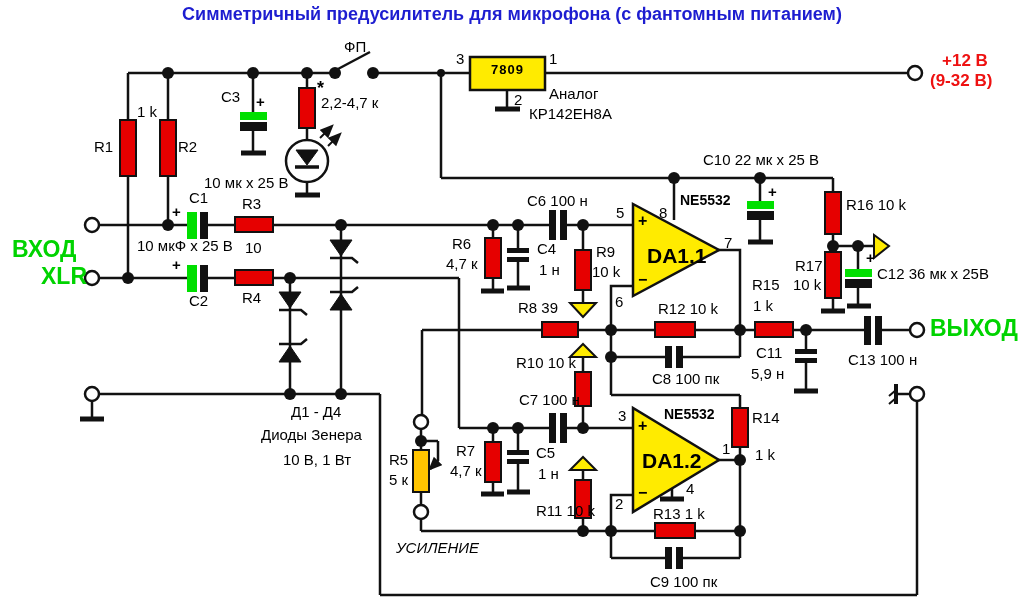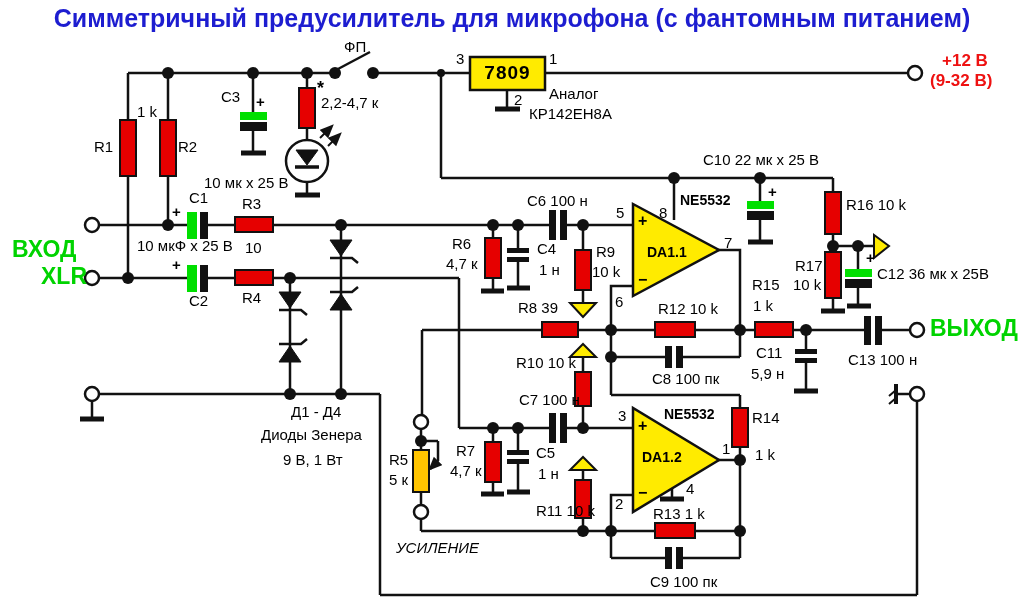--- a/index.html
+++ b/index.html
@@ -1,27 +1,27 @@
 <!DOCTYPE html>
 <html style="--title-blue: #1d1dd0; --label-green: #00d300; --label-red: #ee1111; --resistor-red: #e60000; --cap-green: #00df00; --ic-yellow: #ffeb00; --pot-yellow: #ffc400; --wire-black: #111111;"><head>
 <meta charset="utf-8">
 <style>
   html,body{margin:0;padding:0;background:#fff;}
   .stage{position:relative;width:1024px;height:608px;background:#fff;overflow:hidden;
          font-family:"Liberation Sans",sans-serif;}
   svg{position:absolute;left:0;top:0;}
   .lbl{position:absolute;font-family:"Liberation Sans",sans-serif;font-size:15px;color:#000;
        white-space:nowrap;line-height:1.05;}
-  .title{left:0;top:5px;width:1024px;text-align:center;font-size:25px;font-weight:bold;
+  .title{left:0;top:5px;width:1024px;text-align:center;font-size:18px;font-weight:bold;
          color:var(--title-blue);}
   .green{color:var(--label-green);font-weight:bold;font-size:23px;}
   .redlbl{color:var(--label-red);font-weight:bold;font-size:17px;}
-  .da{font-size:14px;font-weight:bold;}
+  .da{font-size:21px;font-weight:bold;}
   .chip{font-size:14px;font-weight:bold;}
-  .big{font-size:19px;font-weight:bold;letter-spacing:1px;}
+  .big{font-size:13px;font-weight:bold;letter-spacing:1px;}
   .it{font-style:italic;}
   .b{font-weight:bold;}
   .wire{stroke:var(--wire-black);stroke-width:2.5;fill:none;}
   .thin{stroke:var(--wire-black);stroke-width:2;fill:none;}
   .gnd{stroke:var(--wire-black);stroke-width:5;fill:none;}
   .res{fill:var(--resistor-red);stroke:var(--wire-black);stroke-width:2;}
   .pot{fill:var(--pot-yellow);stroke:var(--wire-black);stroke-width:2;}
   .capg{fill:var(--cap-green);stroke:none;}
   .capb{fill:var(--wire-black);stroke:none;}
   .ic{fill:var(--ic-yellow);stroke:var(--wire-black);stroke-width:2.5;}
@@ -288,21 +288,21 @@
 <div class="lbl b" style="left:172px;top:204px">+</div>
 <div class="lbl" style="left:137px;top:238px">10 мкФ x 25 В</div>
 <div class="lbl b" style="left:172px;top:257px">+</div>
 <div class="lbl" style="left:189px;top:293px">C2</div>
 <div class="lbl" style="left:242px;top:196px">R3</div>
 <div class="lbl" style="left:245px;top:240px">10</div>
 <div class="lbl" style="left:242px;top:290px">R4</div>
 
 <div class="lbl" style="left:291px;top:404px">Д1 - Д4</div>
 <div class="lbl" style="left:261px;top:427px">Диоды Зенера</div>
-<div class="lbl" style="left:283px;top:452px">9 В, 1 Вт</div>
+<div class="lbl" style="left:283px;top:452px">10 В, 1 Вт</div>
 
 <div class="lbl" style="left:452px;top:236px">R6</div>
 <div class="lbl" style="left:446px;top:256px">4,7 к</div>
 <div class="lbl" style="left:537px;top:241px">C4</div>
 <div class="lbl" style="left:539px;top:262px">1 н</div>
 <div class="lbl" style="left:527px;top:193px">C6 100 н</div>
 <div class="lbl" style="left:596px;top:244px">R9</div>
 <div class="lbl" style="left:592px;top:264px">10 k</div>
 
 <div class="lbl chip" style="left:680px;top:193px">NE5532</div>

